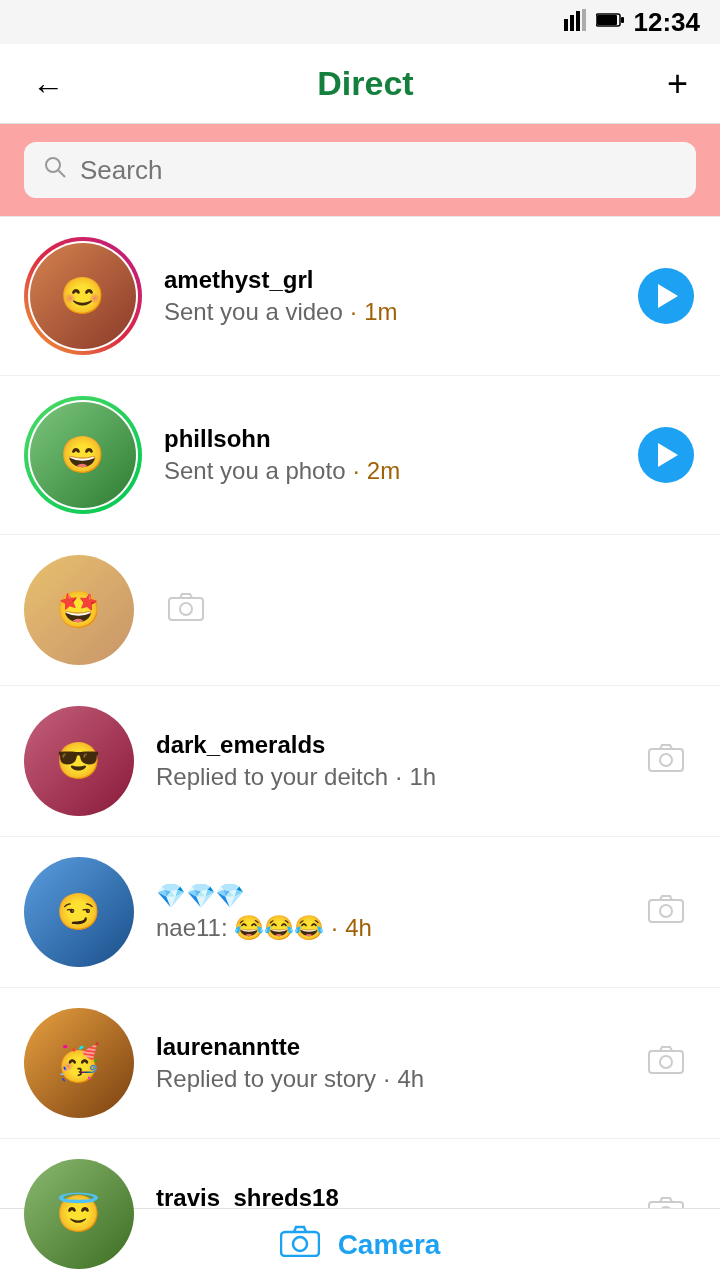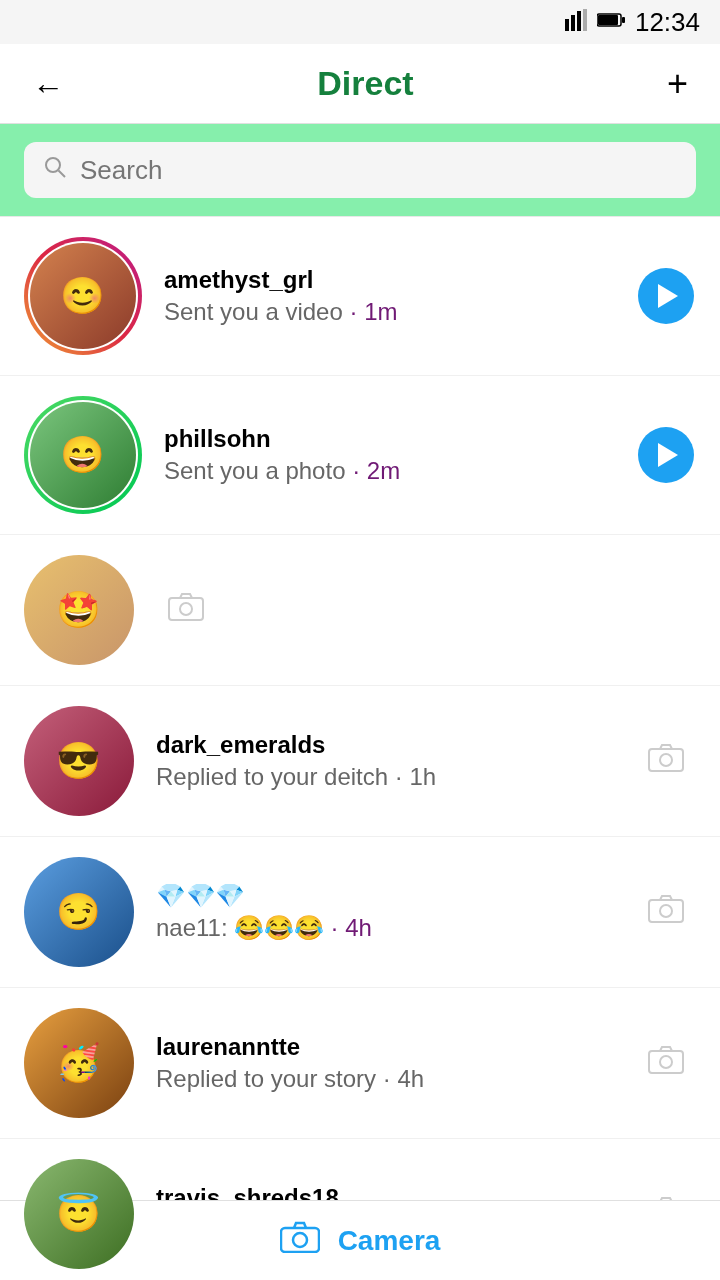--- a/index.html
+++ b/index.html
@@ -17,21 +17,21 @@
       height: 44px;
       background: #f5f5f5;
       display: flex;
       align-items: center;
       justify-content: flex-end;
       padding: 0 20px;
       gap: 10px;
     }
     .status-time {
       font-size: 26px;
-      font-weight: 400;
+      font-weight: 700;
       color: #000;
     }
 
     
     .top-nav {
       height: 80px;
       background: #fff;
       display: flex;
       align-items: center;
       justify-content: space-between;
@@ -56,21 +56,21 @@
       color: #000;
       cursor: pointer;
       background: none;
       border: none;
       padding: 8px;
     }
 
     
     .search-container {
       padding: 18px 24px;
-      background: #86efac;
+      background: #fca5a5;
       border-bottom: 1px solid #e8e8e8;
     }
     .search-bar {
       width: 100%;
       height: 56px;
       background: #f5f5f5;
       border-radius: 12px;
       border: none;
       display: flex;
       align-items: center;
@@ -128,21 +128,21 @@
       margin-bottom: 4px;
     }
     .message-preview {
       font-size: 24px;
       color: #666;
       white-space: nowrap;
       overflow: hidden;
       text-overflow: ellipsis;
     }
     .message-preview .time {
-      color: #701a75;
+      color: #a16207;
     }
 
     
     .message-right {
       width: 60px;
       display: flex;
       align-items: center;
       justify-content: center;
       flex-shrink: 0;
     }
@@ -167,21 +167,21 @@
       font-size: 32px;
       color: #ccc;
     }
 
     
     .bottom-bar {
       position: fixed;
       bottom: 0;
       left: 0;
       width: 720px;
-      height: 80px;
+      height: 72px;
       background: #fff;
       border-top: 1px solid #e0e0e0;
       display: flex;
       align-items: center;
       justify-content: center;
       gap: 18px;
       cursor: pointer;
     }
     .camera-bottom-icon {
       font-size: 38px;

